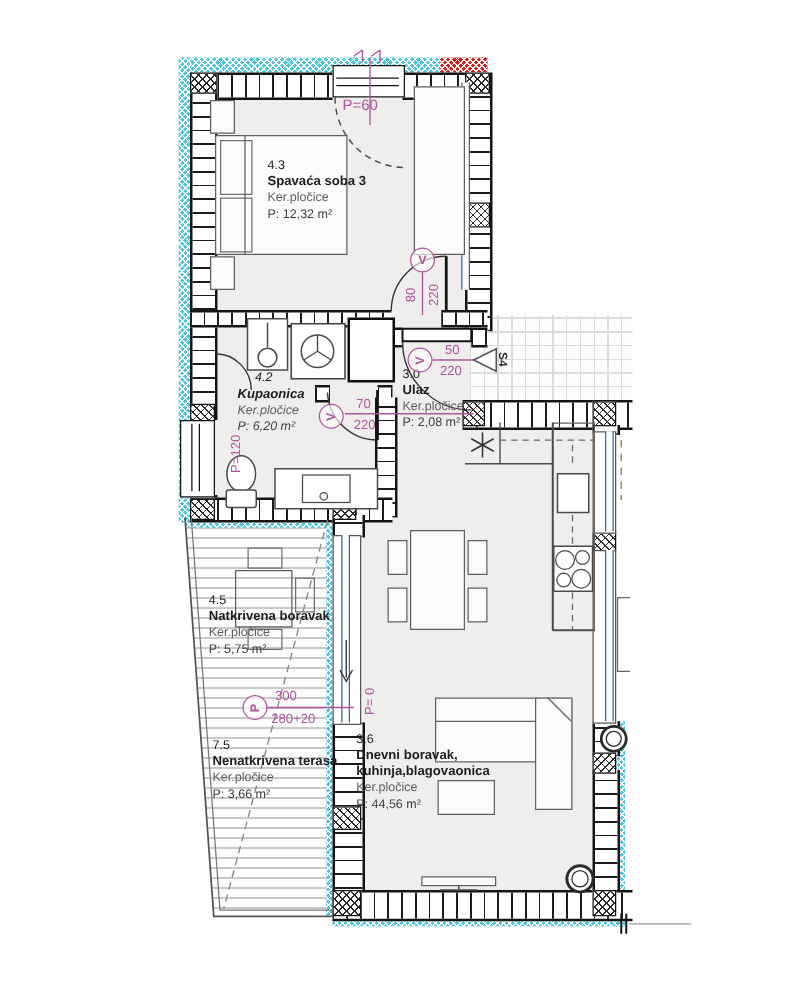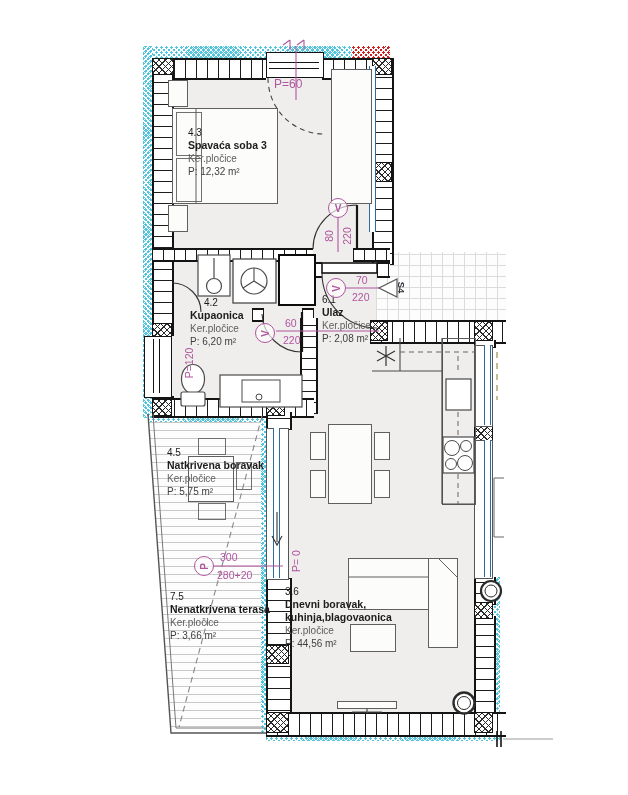--- a/index.html
+++ b/index.html
@@ -203,46 +203,46 @@
       <path d="M283,45 L290,40 M290,40 V50"></path>
       <path d="M297,45 L304,40 M304,40 V50"></path>
       <line x1="338" y1="218" x2="338" y2="252"></line>
       <line x1="276" y1="331" x2="379" y2="331"></line>
       <line x1="346" y1="288" x2="379" y2="288"></line>
       <line x1="213" y1="566" x2="283" y2="566"></line>
     </g>
     <polygon points="379,288 397,279 397,297" fill="#fff" stroke="#555" stroke-width="1.2"></polygon>
   </svg>
 
-  <div class="abs lbl" style="left:188px;top:126px;">
+  <div class="abs lbl" style="left:214px;top:126px;">
     <div>4.3</div>
     <div class="name">Spavaća soba 3</div>
     <div class="fin">Ker.pločice</div>
     <div class="area">P: 12,32 m²</div>
   </div>
-  <div class="abs lbl" style="left:190px;top:296px;">
+  <div class="abs lbl" style="left:190px;top:296px;font-style:italic;">
     <div style="padding-left:14px;">4.2</div>
     <div class="name">Kupaonica</div>
     <div class="fin">Ker.pločice</div>
     <div class="area">P: 6,20 m²</div>
   </div>
   <div class="abs lbl" style="left:322px;top:293px;">
-    <div>6.1</div>
+    <div>3.0</div>
     <div class="name">Ulaz</div>
     <div class="fin">Ker.pločice</div>
     <div class="area">P: 2,08 m²</div>
   </div>
   <div class="abs lbl" style="left:285px;top:585px;">
     <div>3.6</div>
     <div class="name">Dnevni boravak,</div>
     <div class="name">kuhinja,blagovaonica</div>
     <div class="fin">Ker.pločice</div>
     <div class="area">P: 44,56 m²</div>
   </div>
-  <div class="abs lbl" style="left:167px;top:446px;">
+  <div class="abs lbl" style="left:167px;top:474px;">
     <div>4.5</div>
     <div class="name">Natkrivena boravak</div>
     <div class="fin">Ker.pločice</div>
     <div class="area">P: 5,75 m²</div>
   </div>
   <div class="abs lbl" style="left:170px;top:590px;">
     <div>7.5</div>
     <div class="name">Nenatkrivena terasa</div>
     <div class="fin">Ker.pločice</div>
     <div class="area">P: 3,66 m²</div>
@@ -254,27 +254,27 @@
 
   <div class="abs vcirc" style="left:328px;top:198px;">
       <span>V</span>
     </div>
   <div class="abs dim rotccw" style="left:318px;top:230px;width:22px;text-align:center;">80</div>
   <div class="abs dim rotccw" style="left:334px;top:230px;width:26px;text-align:center;">220</div>
 
   <div class="abs vcirc" style="left:255px;top:323px;">
       <span class="rotccw">V</span>
     </div>
-  <div class="abs dim" style="left:285px;top:317px;">60</div>
+  <div class="abs dim" style="left:285px;top:317px;">70</div>
   <div class="abs dim" style="left:283px;top:334px;">220</div>
 
   <div class="abs vcirc" style="left:326px;top:278px;">
       <span class="rotccw">V</span>
     </div>
-  <div class="abs dim" style="left:356px;top:274px;">70</div>
+  <div class="abs dim" style="left:356px;top:274px;">50</div>
   <div class="abs dim" style="left:352px;top:291px;">220</div>
   <div class="abs smark rotcw" style="left:396px;top:282px;">S4</div>
 
   <div class="abs vcirc" style="left:194px;top:556px;">
       <span class="rotccw">P</span>
     </div>
   <div class="abs dim" style="left:220px;top:551px;">300</div>
   <div class="abs dim" style="left:217px;top:569px;">280+20</div>
 
 </div>

